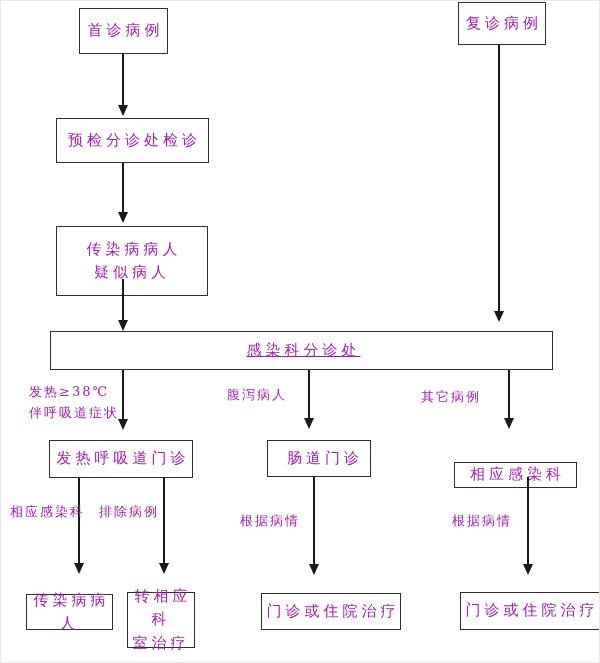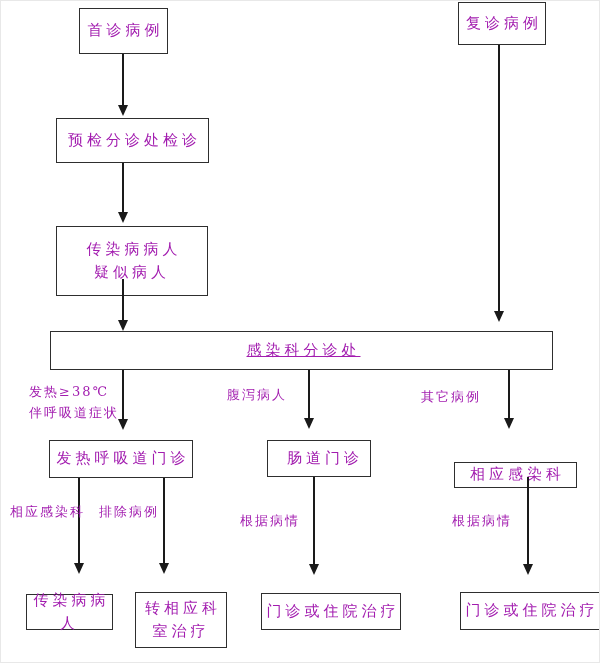--- a/index.html
+++ b/index.html
@@ -59,21 +59,21 @@
   
   #n-first      {left:78px;  top:7px;   width:89px;  height:46px;}
   #n-return     {left:457px; top:1px;   width:88px;  height:43px;}
   #n-precheck   {left:55px;  top:117px; width:153px; height:45px;}
   #n-infectious {left:55px;  top:225px; width:152px; height:70px;}
   #n-triage     {left:49px;  top:330px; width:503px; height:39px;text-decoration:underline;}
   #n-fever      {left:48px;  top:439px; width:144px; height:38px;}
   #n-intestinal {left:266px; top:439px; width:104px;  height:37px;padding-left:8px;}
   #n-infectdept {left:453px; top:441px; width:123px; height:26px;margin-top:20px;}
   #n-isolation  {left:25px;  top:593px; width:87px;  height:36px;}
-  #n-transfer   {left:134px; top:591px; width:92px;  height:56px;}
+  #n-transfer   {left:126px; top:591px; width:68px;  height:56px;}
   #n-outmid     {left:260px; top:592px; width:140px; height:37px;}
   #n-outright   {left:459px; top:591px; width:140px; height:38px;}
   
   #a-first-precheck     {left:122px; top:53px;  height:62px;}
   #a-precheck-infectious{left:122px; top:162px; height:60px;}
   #a-infectious-triage  {left:122px; top:278px; height:52px;}
   #a-return-triage      {left:498px; top:44px;  height:277px;}
   #a-triage-fever       {left:122px; top:369px; height:60px;}
   #a-triage-intestinal  {left:308px; top:369px; height:59px;}
   #a-triage-infectdept  {left:508px; top:369px; height:59px;}

